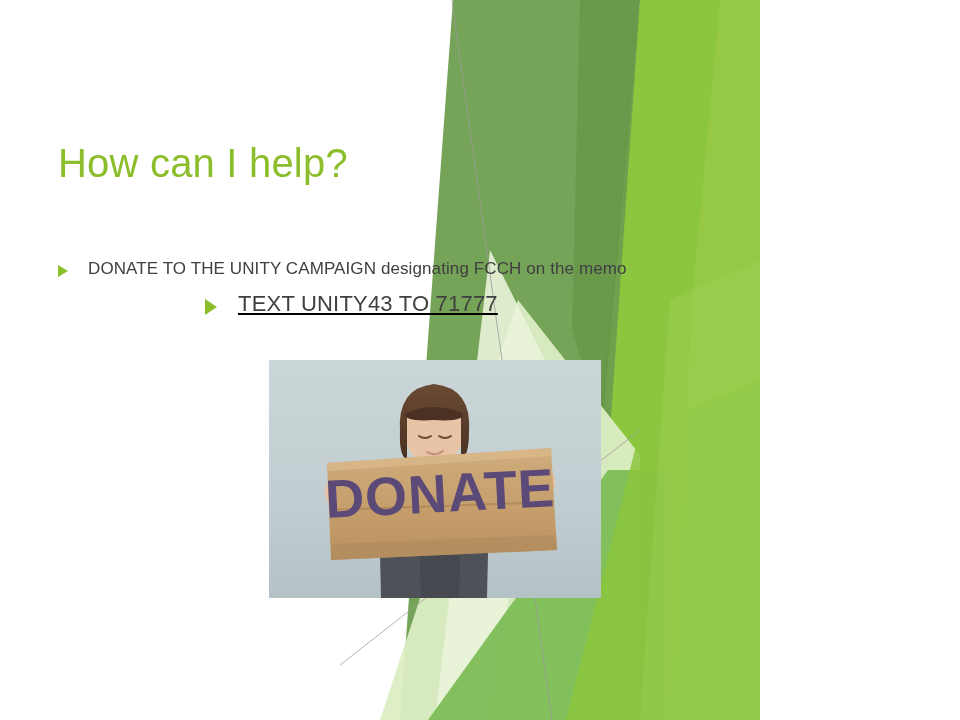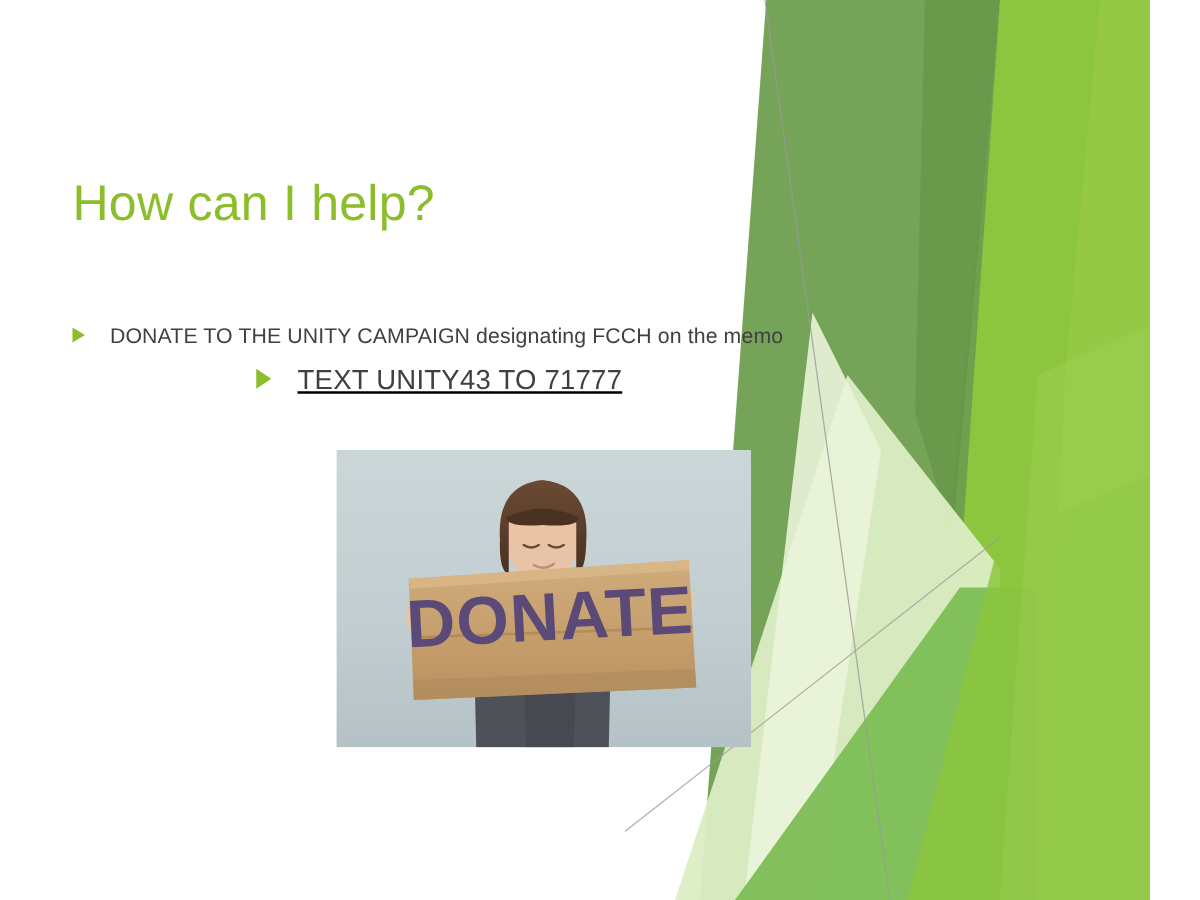--- a/index.html
+++ b/index.html
@@ -2,21 +2,21 @@
 <html><head>
 <meta charset="utf-8">
 <style>
   html, body {
     margin: 0;
     padding: 0;
     background: #ffffff;
   }
   #slide {
     position: relative;
-    width: 920px;
+    width: 760px;
     height: 720px;
     background: #ffffff;
     overflow: hidden;
     font-family: "Liberation Sans", sans-serif;
   }
 
   
   #corner-graphic {
     position: absolute;
     top: 0;
@@ -42,21 +42,21 @@
 
   
   #body {
     position: absolute;
     left: 58px;
     top: 258px;
     width: 590px;
   }
   .bullet-row {
     display: flex;
-    align-items: flex-start;
+    align-items: center;
   }
   .bullet-l1 { margin-bottom: 6px; }
   .bullet-l2 { margin-left: 147px; margin-top: 10px; text-decoration: underline; }
 
   .tri {
     flex: 0 0 auto;
     width: 0;
     height: 0;
     border-style: solid;
   }

